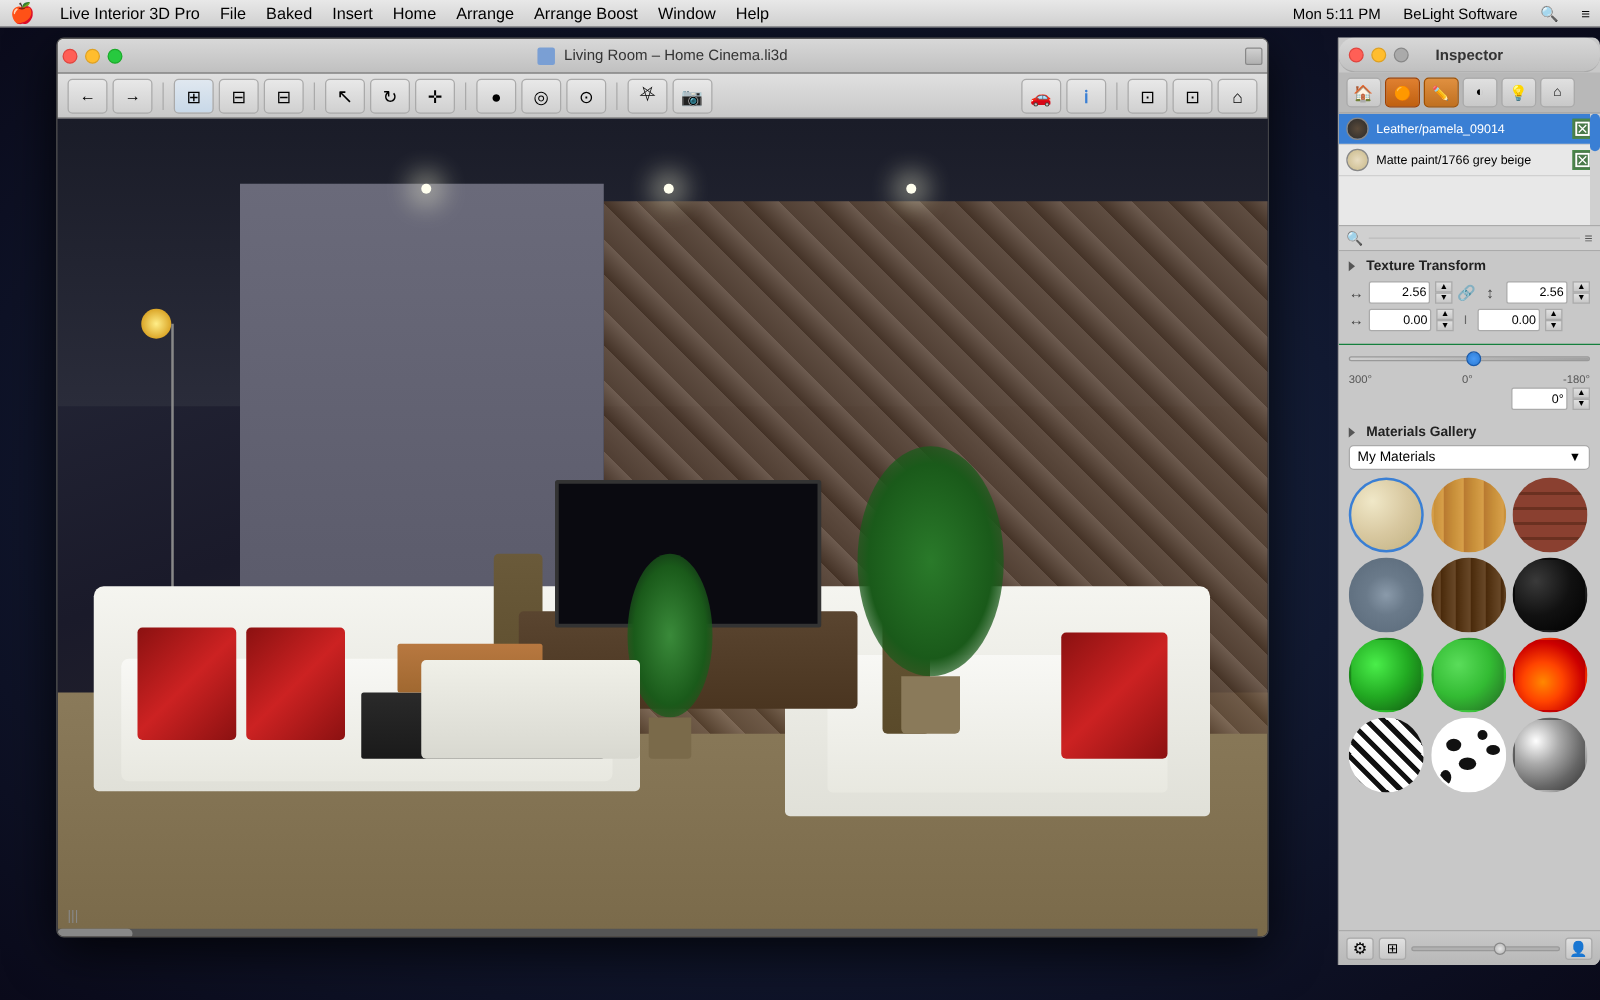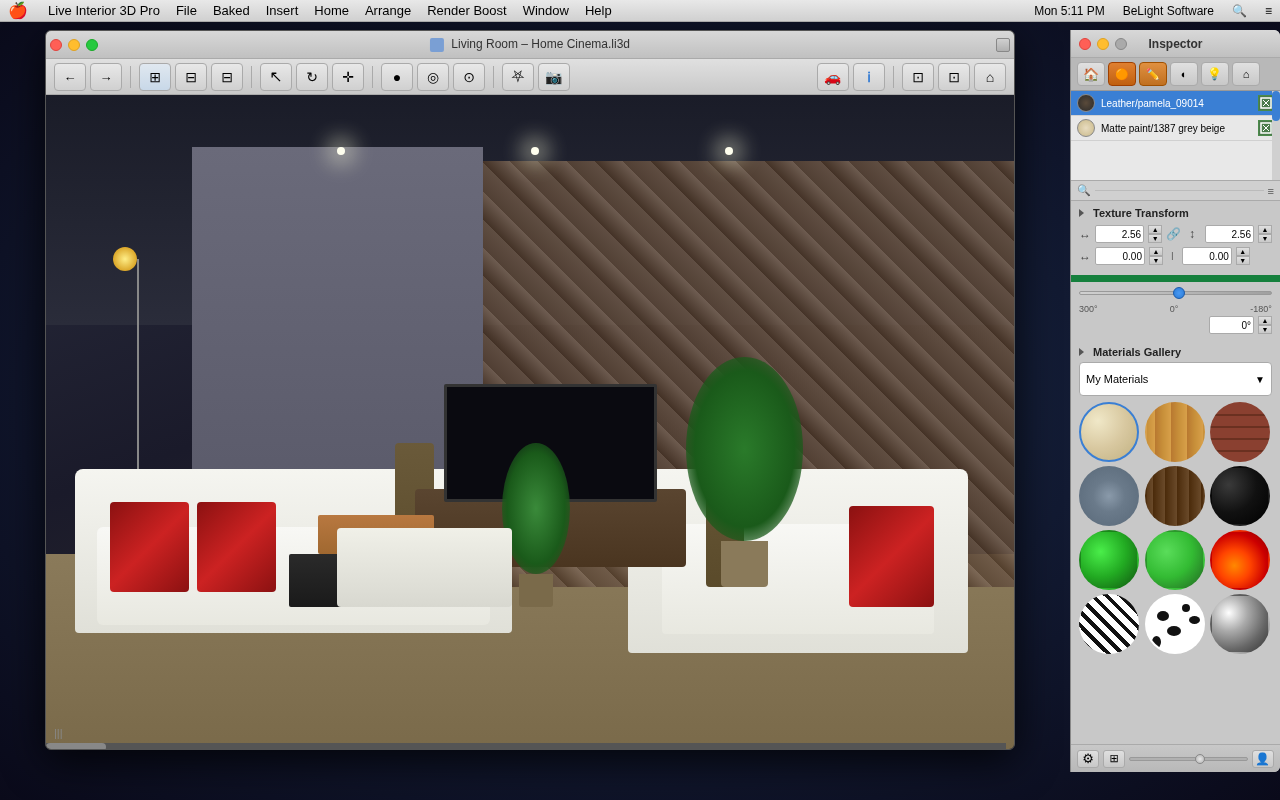--- a/index.html
+++ b/index.html
@@ -353,20 +353,21 @@
     }
 
     .inspector-titlebar {
       height: 28px;
       background: linear-gradient(to bottom, #d8d8d8, #c0c0c0);
       display: flex;
       align-items: center;
       padding: 0 8px;
       border-bottom: 1px solid #aaa;
       position: relative;
+      border-radius: 13px;
     }
     .inspector-title {
       position: absolute;
       left: 50%;
       transform: translateX(-50%);
       font-size: 12px;
       font-weight: 600;
       color: #333;
     }
     .inspector-controls {
@@ -500,21 +501,21 @@
     }
     .search-menu {
       font-size: 11px;
       color: #555;
     }
 
     
     .texture-transform {
       padding: 6px 8px;
       background: #c8c8c8;
-      border-bottom: 7px solid #15803d;
+      border-bottom: 1px solid #15803d;
     }
     .transform-header {
       font-size: 11px;
       font-weight: 600;
       color: #222;
       margin-bottom: 6px;
       display: flex;
       align-items: center;
       gap: 4px;
     }
@@ -611,21 +612,21 @@
       color: #222;
       margin-bottom: 4px;
       display: flex;
       align-items: center;
       gap: 4px;
     }
 
     
     .gallery-dropdown {
       width: 100%;
-      height: 34px;
+      height: 20px;
       background: white;
       border: 1px solid #aaa;
       border-radius: 4px;
       display: flex;
       align-items: center;
       padding: 0 6px;
       font-size: 11px;
       margin-bottom: 6px;
       cursor: pointer;
     }
@@ -774,21 +775,21 @@
 <body>
 
 <div class="menubar">
   <span class="menubar-apple">🍎</span>
   <span class="menubar-item">Live Interior 3D Pro</span>
   <span class="menubar-item">File</span>
   <span class="menubar-item">Baked</span>
   <span class="menubar-item">Insert</span>
   <span class="menubar-item">Home</span>
   <span class="menubar-item">Arrange</span>
-  <span class="menubar-item">Render Boost</span>
+  <span class="menubar-item">Arrange Boost</span>
   <span class="menubar-item">Window</span>
   <span class="menubar-item">Help</span>
   <div class="menubar-right">
     <span>Mon 5:11 PM</span>
     <span>BeLight Software</span>
     <span>🔍</span>
     <span>≡</span>
   </div>
 </div>
 
@@ -935,21 +936,21 @@
         <svg width="12" height="12" viewBox="0 0 12 12">
           <rect x="1" y="1" width="10" height="10" fill="none" stroke="white" stroke-width="1.5"></rect>
           <path d="M3,3 L9,9 M9,3 L3,9" stroke="white" stroke-width="1"></path>
         </svg>
       </div>
     </div>
 
 
     <div class="material-item">
       <div class="material-swatch" style="background: radial-gradient(circle, #e8dcc0, #c8b888);"></div>
-      <span class="material-name">Matte paint/1387 grey beige</span>
+      <span class="material-name">Matte paint/1766 grey beige</span>
       <div class="material-icon" style="background:#4a7a4a;">
         <svg width="12" height="12" viewBox="0 0 12 12">
           <rect x="1" y="1" width="10" height="10" fill="none" stroke="white" stroke-width="1.5"></rect>
           <path d="M3,3 L9,9 M9,3 L3,9" stroke="white" stroke-width="1"></path>
         </svg>
       </div>
     </div>
 
     <div class="materials-scrollbar">
       <div class="materials-scrollbar-thumb"></div>

